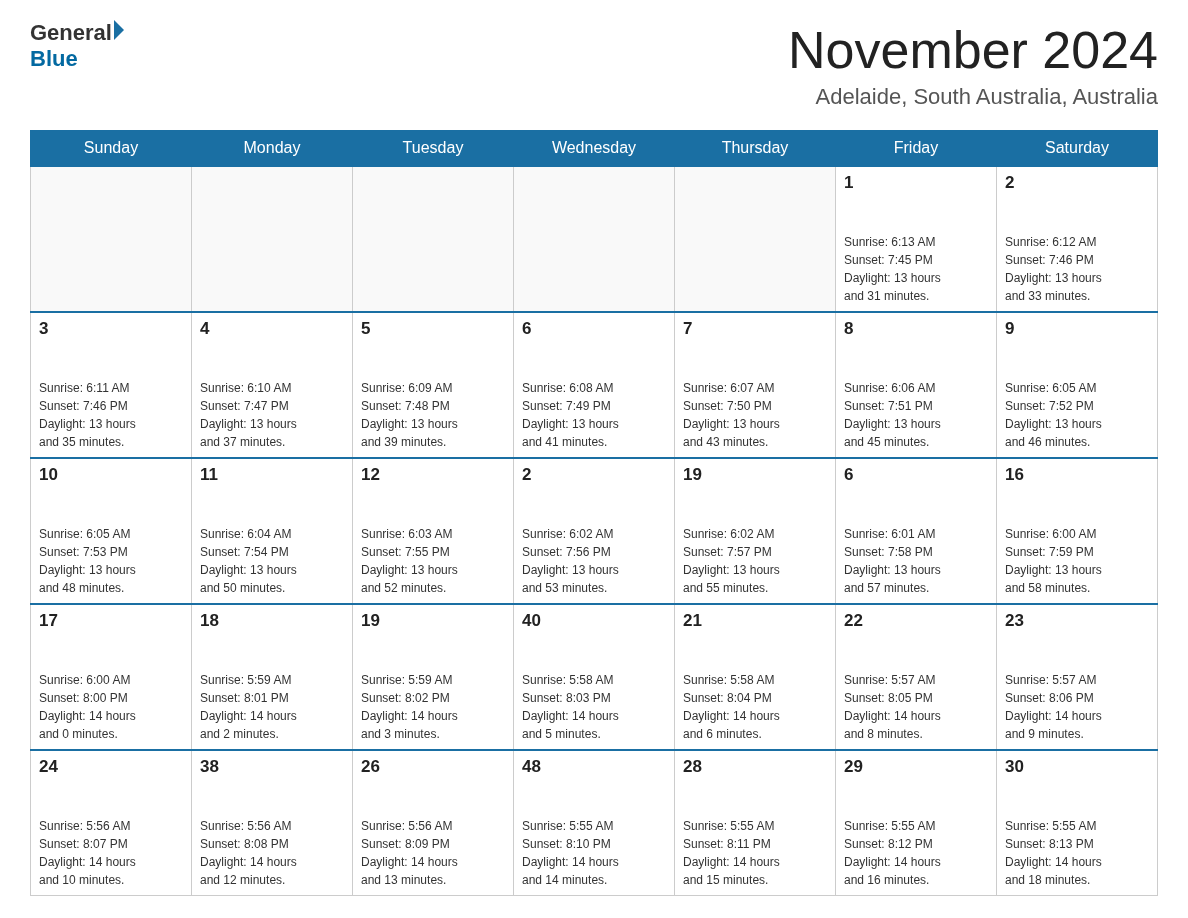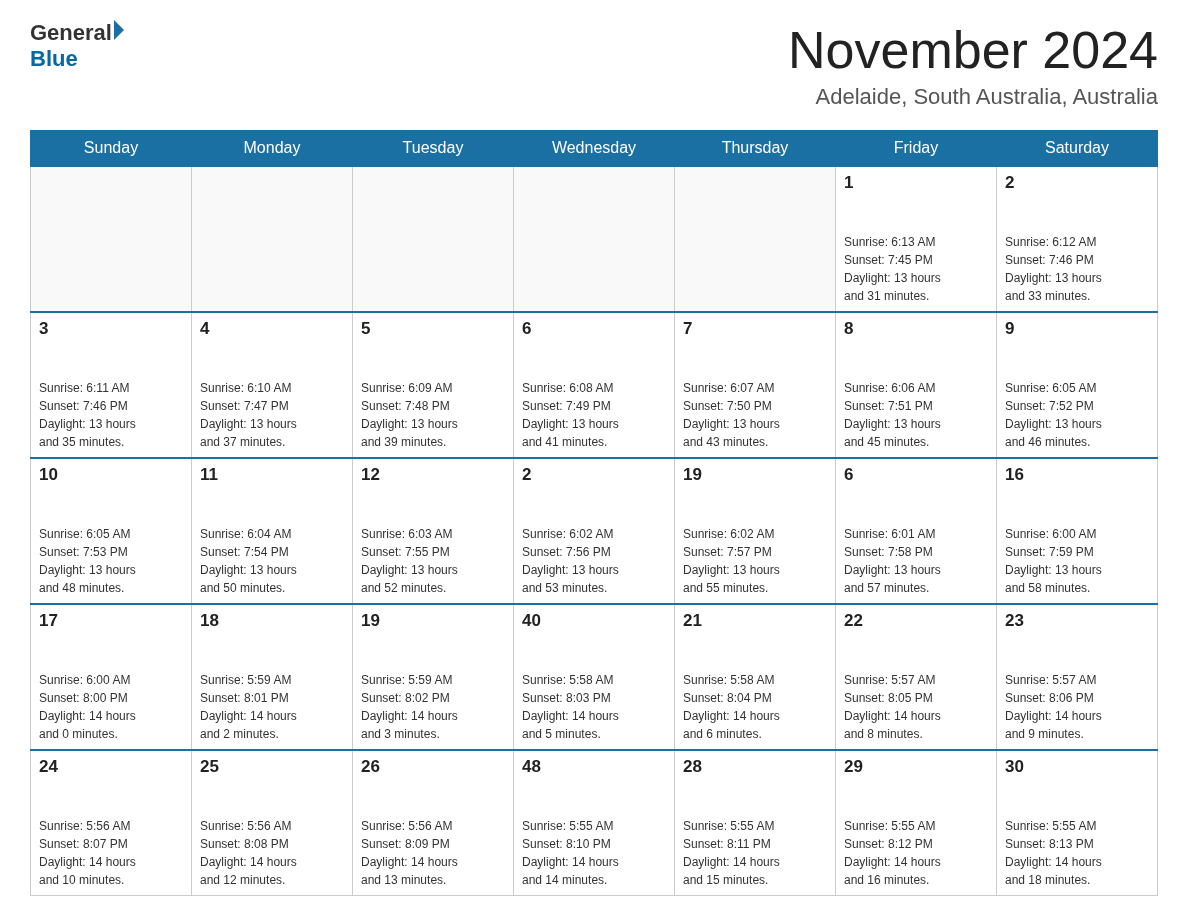--- a/index.html
+++ b/index.html
@@ -215,21 +215,21 @@
           <span class="day-number">23</span>
           <div class="day-info">Sunrise: 5:57 AM<br>Sunset: 8:06 PM<br>Daylight: 14 hours<br>and 9 minutes.</div>
         </td>
       </tr>
       <tr class="row-border">
         <td>
           <span class="day-number">24</span>
           <div class="day-info">Sunrise: 5:56 AM<br>Sunset: 8:07 PM<br>Daylight: 14 hours<br>and 10 minutes.</div>
         </td>
         <td>
-          <span class="day-number">25</span>
+          <span class="day-number">38</span>
           <div class="day-info">Sunrise: 5:56 AM<br>Sunset: 8:08 PM<br>Daylight: 14 hours<br>and 12 minutes.</div>
         </td>
         <td>
           <span class="day-number">26</span>
           <div class="day-info">Sunrise: 5:56 AM<br>Sunset: 8:09 PM<br>Daylight: 14 hours<br>and 13 minutes.</div>
         </td>
         <td>
           <span class="day-number">48</span>
           <div class="day-info">Sunrise: 5:55 AM<br>Sunset: 8:10 PM<br>Daylight: 14 hours<br>and 14 minutes.</div>
         </td>

